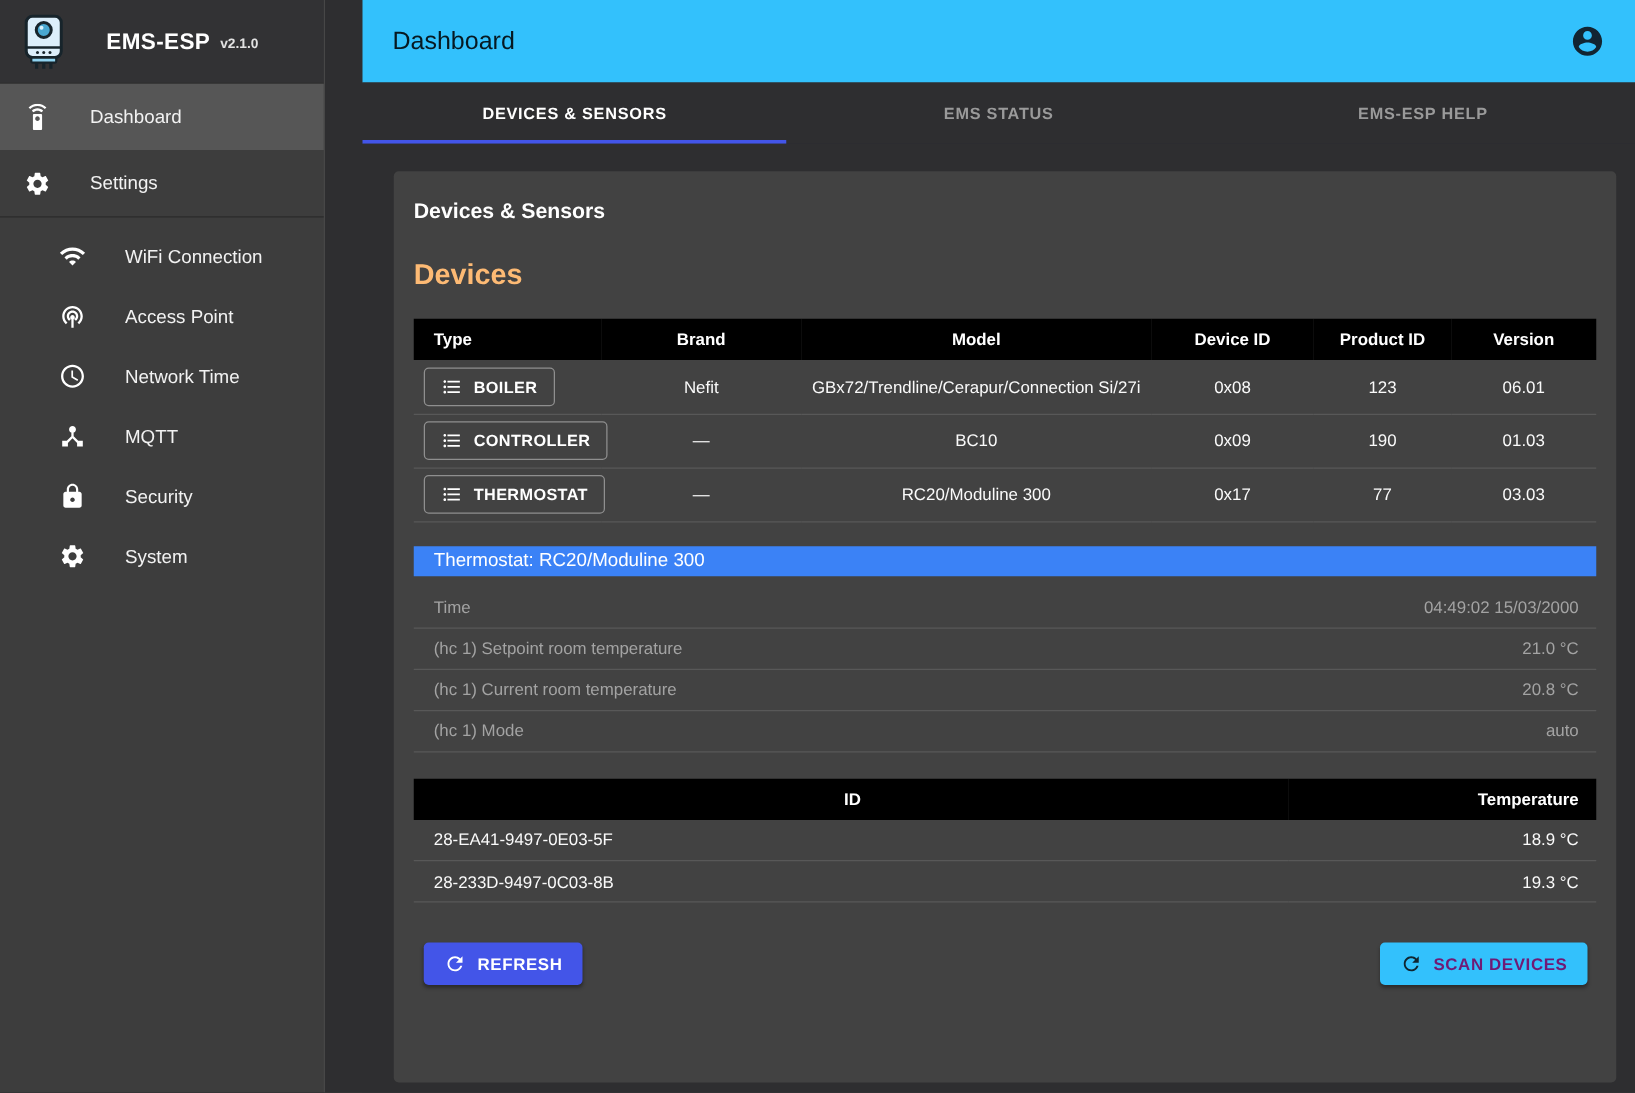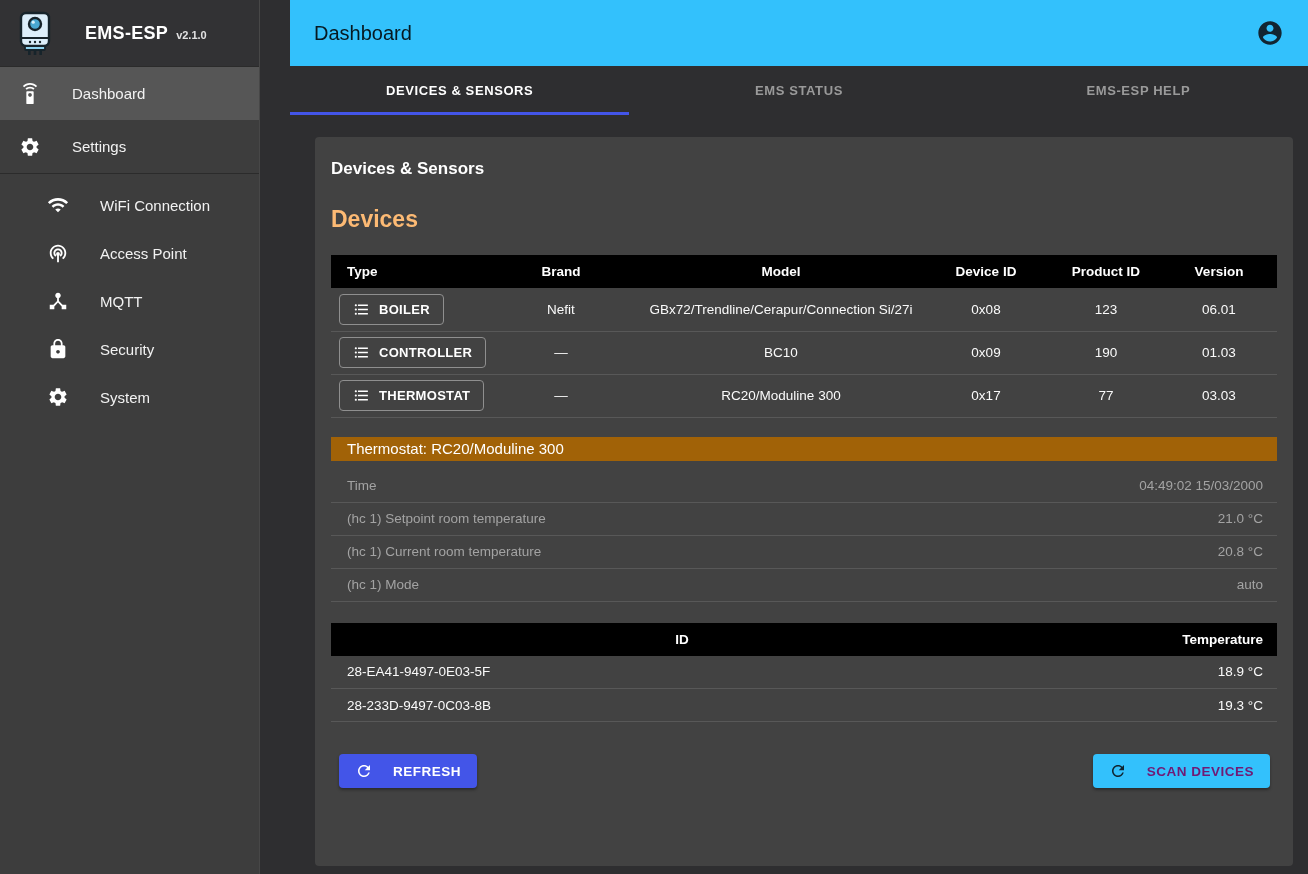--- a/index.html
+++ b/index.html
@@ -54,34 +54,34 @@
   .devices-table th:nth-child(n+2), .devices-table td:nth-child(n+2) { text-align: center; }
   .devices-table tbody tr { height: 43px; border-bottom: 1px solid #585858; }
   .devices-table td:first-child { padding-left: 8px; }
 
   .device-type-btn { display: inline-flex; align-items: center; gap: 9px; white-space: nowrap;
     background: transparent; border: 1px solid #8f8f8f; border-radius: 4px; color: #ffffff;
     font-family: inherit; font-size: 13px; font-weight: bold; letter-spacing: .3px;
     padding: 6px 13px; cursor: pointer; }
   .device-type-btn svg { width: 17px; height: 17px; fill: #ffffff; }
 
-  .detail-header { margin-top: 19px; height: 24px; background: #a16207; color: #ffffff;
+  .detail-header { margin-top: 19px; height: 24px; background: #3b82f6; color: #ffffff;
     font-size: 15px; display: flex; align-items: center; padding: 0 16px; }
   .detail-rows { padding-top: 9px; }
   .detail-row { height: 33px; display: flex; align-items: center; justify-content: space-between;
     border-bottom: 1px solid #585858; color: #a3a3a3; font-size: 13.5px; padding: 0 14px 0 16px; }
 
   .sensors-table { margin-top: 21px; }
   .sensors-table th:nth-child(1) { text-align: center; padding-left: 3px; }
   .sensors-table th:nth-child(2), .sensors-table td:nth-child(2) { text-align: right; padding-right: 14px; }
   .sensors-table tbody tr { height: 33px; border-bottom: 1px solid #585858; }
   .sensors-table td:first-child { padding-left: 16px; }
 
   .actions { margin-top: 32px; display: flex; justify-content: space-between; padding: 0 7px 0 8px; }
-  .action-btn { display: inline-flex; align-items: center; gap: 20px; height: 34px; border: none;
+  .action-btn { display: inline-flex; align-items: center; gap: 9px; height: 34px; border: none;
     border-radius: 4px; font-family: inherit; font-size: 13.5px; font-weight: bold;
     letter-spacing: .5px; padding: 0 16px; cursor: pointer; box-shadow: 0 2px 3px rgba(0,0,0,.35); }
   .btn-refresh { background: #4355e8; color: #ffffff; }
   .btn-refresh svg { width: 18px; height: 18px; fill: #ffffff; }
   .btn-scan { background: #33c1fc; color: #701a75; }
   .btn-scan svg { width: 18px; height: 18px; fill: #102530; }
 </style>
 </head>
 <body>
 
@@ -140,20 +140,28 @@
         <span class="nicon">
           <svg viewBox="0 0 24 24">
               <path d="M12 11c-1.1 0-2 .9-2 2 0 .74.4 1.38 1 1.72V22h2v-7.28c.6-.35 1-.98 1-1.72 0-1.1-.9-2-2-2zM12 3C7.03 3 3 7.03 3 12c0 2.76 1.24 5.26 3.2 6.92l1.42-1.42C6.04 16.16 5 14.21 5 12c0-3.87 3.13-7 7-7s7 3.13 7 7c0 2.21-1.04 4.16-2.62 5.5l1.42 1.42C19.76 17.26 21 14.76 21 12c0-4.97-4.03-9-9-9zm0 4c-2.76 0-5 2.24-5 5 0 1.64.81 3.09 2.03 4l1.46-1.46C9.68 13.94 9 13.06 9 12c0-1.66 1.34-3 3-3s3 1.34 3 3c0 1.06-.68 1.94-1.49 2.54L15 16c1.22-.91 2.03-2.36 2.03-4 0-2.76-2.24-5-5-5z"></path>
             </svg>
         </span>
         <span>Access Point</span>
       </div>
       <div class="nav-item">
         <span class="nicon">
           <svg viewBox="0 0 24 24">
+              <path d="M11.99 2C6.47 2 2 6.48 2 12s4.47 10 9.99 10C17.52 22 22 17.52 22 12S17.52 2 11.99 2zm.01 18c-4.42 0-8-3.58-8-8s3.58-8 8-8 8 3.58 8 8-3.58 8-8 8zm.5-13H11v6l5.25 3.15.75-1.23-4.5-2.67z"></path>
+            </svg>
+        </span>
+        <span>Network Time</span>
+      </div>
+      <div class="nav-item">
+        <span class="nicon">
+          <svg viewBox="0 0 24 24">
               <path d="M17 16l-4-4V8.82C14.16 8.4 15 7.3 15 6c0-1.66-1.34-3-3-3S9 4.34 9 6c0 1.3.84 2.4 2 2.82V12l-4 4H3v5h5v-3.05l4-4.2 4 4.2V21h5v-5h-4z"></path>
             </svg>
         </span>
         <span>MQTT</span>
       </div>
       <div class="nav-item">
         <span class="nicon">
           <svg viewBox="0 0 24 24">
               <path d="M18 8h-1V6c0-2.76-2.24-5-5-5S7 3.24 7 6v2H6c-1.1 0-2 .9-2 2v10c0 1.1.9 2 2 2h12c1.1 0 2-.9 2-2V10c0-1.1-.9-2-2-2zm-6 9c-1.1 0-2-.9-2-2s.9-2 2-2 2 .9 2 2-.9 2-2 2zm3.1-9H8.9V6c0-1.71 1.39-3.1 3.1-3.1 1.71 0 3.1 1.39 3.1 3.1v2z"></path>
             </svg>

